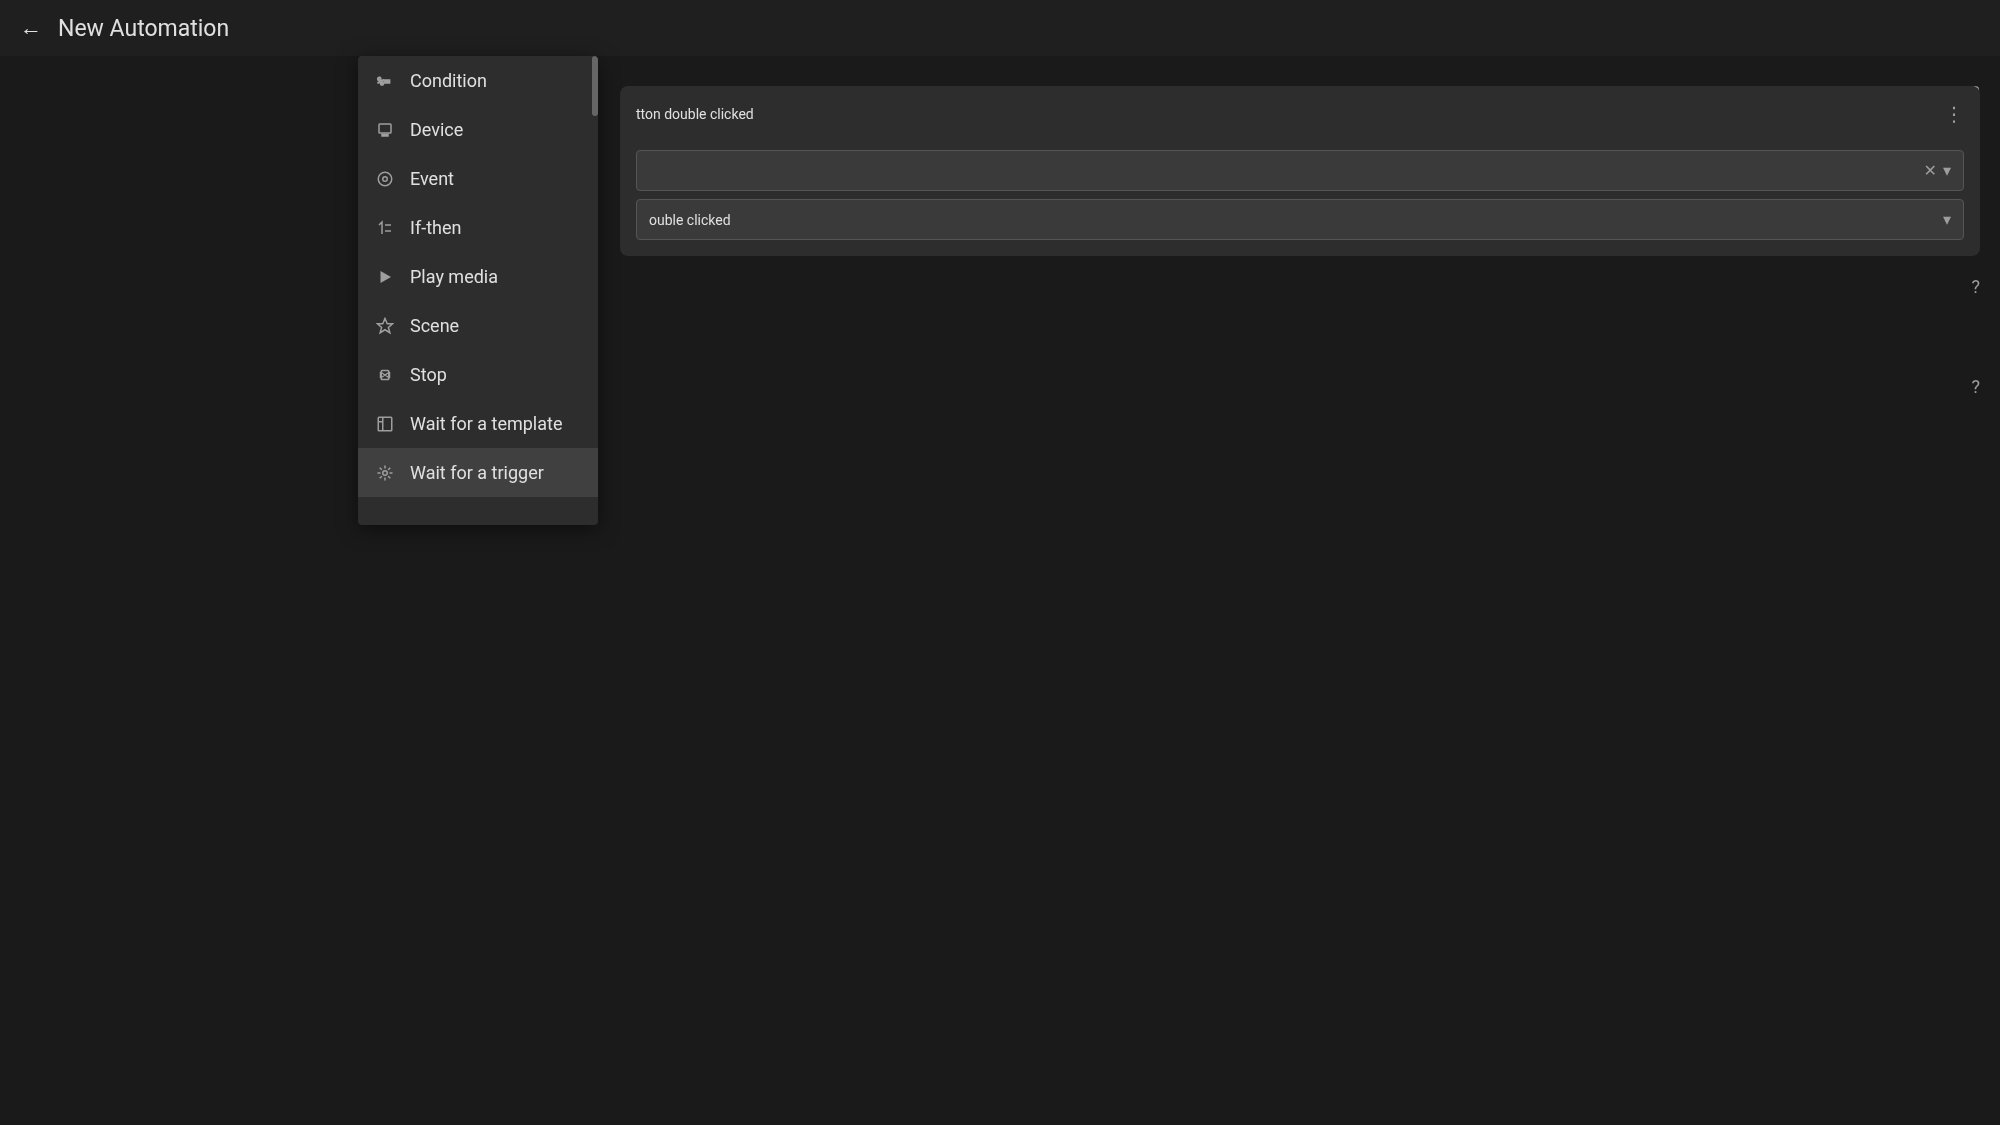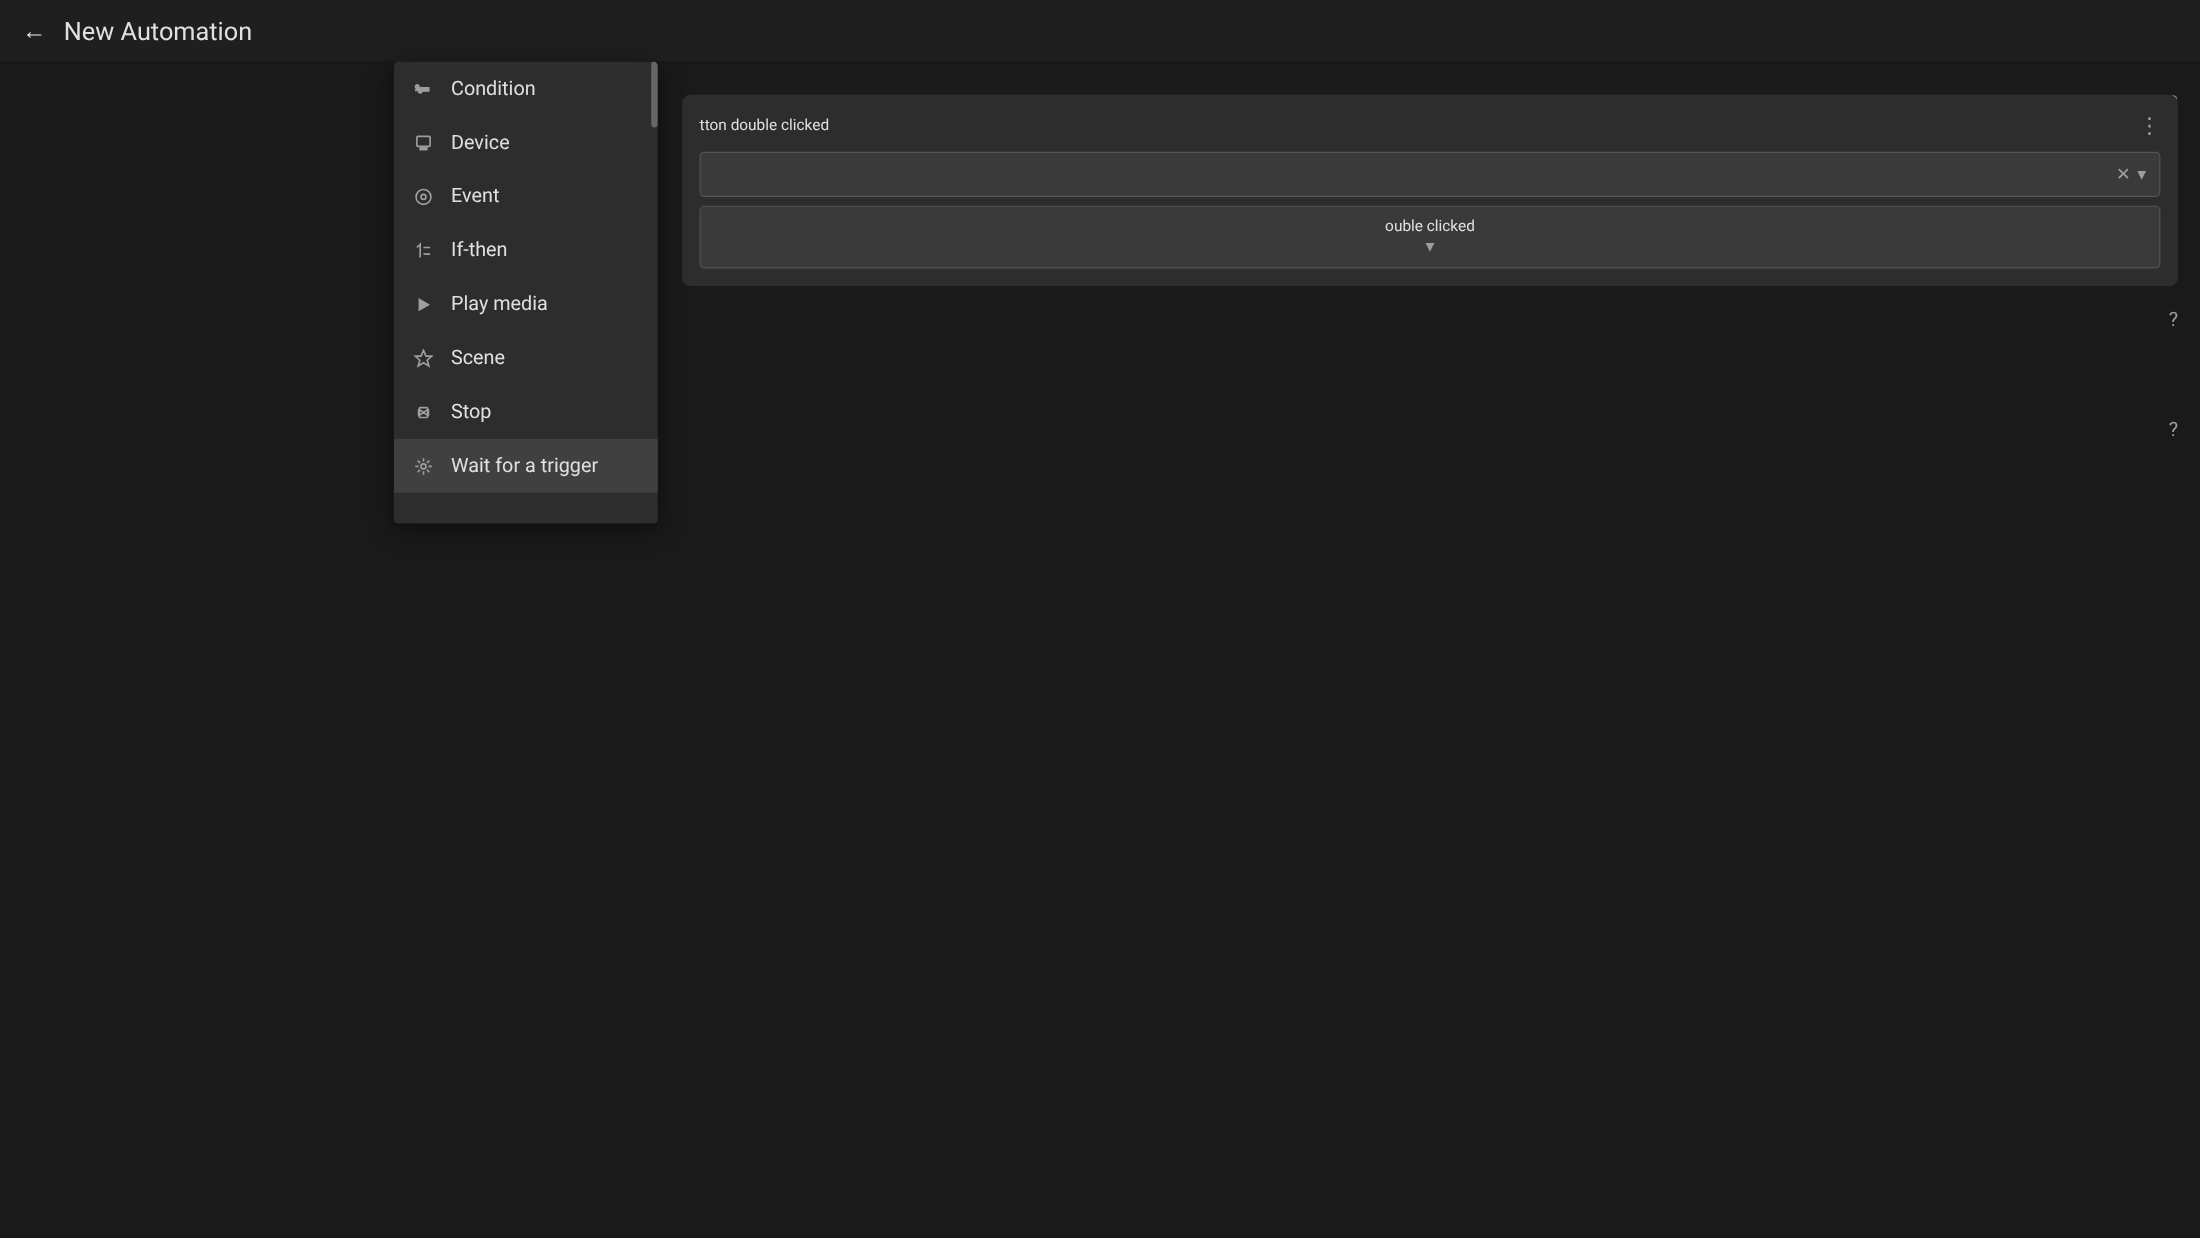--- a/index.html
+++ b/index.html
@@ -78,21 +78,21 @@
       border-radius: 8px;
       padding: 16px;
       margin-bottom: 12px;
       position: relative;
     }
 
     .trigger-card-header {
       display: flex;
       justify-content: space-between;
       align-items: center;
-      margin-bottom: 12px;
+      margin-bottom: 24px;
     }
 
     .trigger-text {
       color: #e0e0e0;
       font-size: 14px;
     }
 
     .more-icon {
       color: #9e9e9e;
       font-size: 20px;
@@ -133,21 +133,20 @@
       background-color: #3a3a3a;
       border: 1px solid #555;
       border-radius: 4px;
       padding: 10px 12px;
       color: #e0e0e0;
       font-size: 14px;
       display: flex;
       justify-content: space-between;
       align-items: center;
       margin-top: 8px;
-      flex-direction: column;
     }
 
     
     .dropdown-menu {
       position: absolute;
       top: 0;
       left: 358px;
       width: 240px;
       background-color: #2d2d2d;
       border-radius: 4px;
@@ -314,20 +313,30 @@
       <div class="menu-item">
         <span class="menu-item-icon">
           <svg width="18" height="18" viewBox="0 0 24 24" fill="none" stroke="#9e9e9e" stroke-width="2">
             <path d="M18 8l-6 4M6 8v8M18 8v8M6 8l6 4M6 16l6-4M18 16l-6-4"></path>
             <path d="M8 6h8a1 1 0 011 1v10a1 1 0 01-1 1H8a1 1 0 01-1-1V7a1 1 0 011-1z"></path>
           </svg>
         </span>
         <span class="menu-item-label">Stop</span>
       </div>
 
+      <div class="menu-item">
+        <span class="menu-item-icon">
+          <svg width="18" height="18" viewBox="0 0 24 24" fill="none" stroke="#9e9e9e" stroke-width="2">
+            <rect x="3" y="3" width="18" height="18" rx="1"></rect>
+            <line x1="9" y1="3" x2="9" y2="21"></line>
+            <line x1="3" y1="9" x2="9" y2="9"></line>
+          </svg>
+        </span>
+        <span class="menu-item-label">Wait for a template</span>
+      </div>
 
       <div class="menu-item highlighted">
         <span class="menu-item-icon">
           <svg width="18" height="18" viewBox="0 0 24 24" fill="none" stroke="#9e9e9e" stroke-width="2">
             <circle cx="12" cy="12" r="3"></circle>
             <path d="M12 2v4M12 18v4M4.93 4.93l2.83 2.83M16.24 16.24l2.83 2.83M2 12h4M18 12h4M4.93 19.07l2.83-2.83M16.24 7.76l2.83-2.83"></path>
           </svg>
         </span>
         <span class="menu-item-label">Wait for a trigger</span>
       </div>

